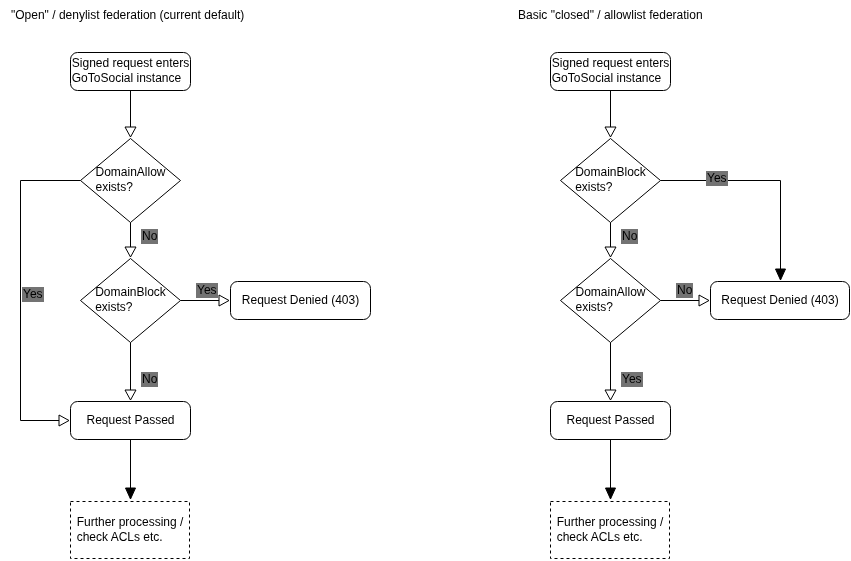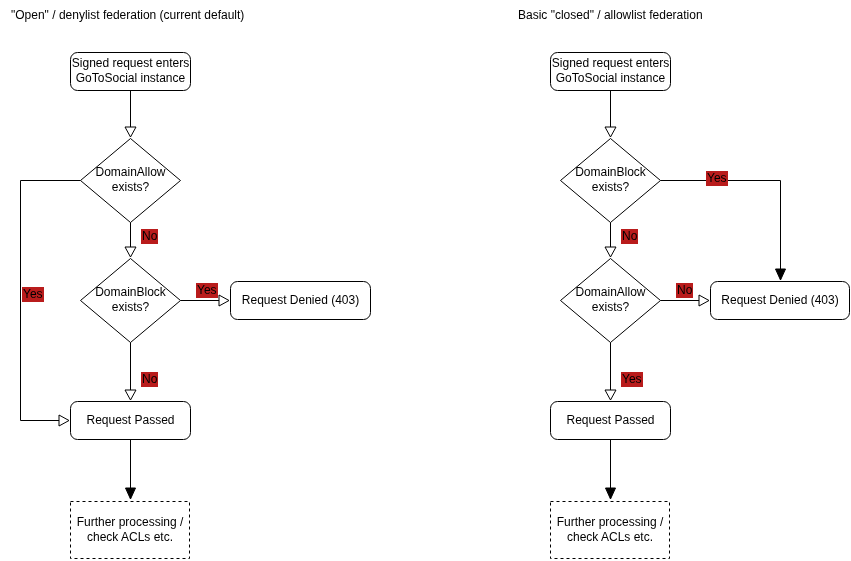--- a/index.html
+++ b/index.html
@@ -27,24 +27,24 @@
     line-height: 15px;
     white-space: pre-line;
   }
   .title {
     white-space: nowrap;
   }
   .node-text {
     display: flex;
     align-items: center;
     justify-content: center;
-    text-align: center;
+    text-align: left;
   }
   .edge-label {
-    background: #b91c1c;
+    background: #737373;
     padding: 0 1px;
     white-space: nowrap;
   }
   .shape { stroke: #000000; stroke-width: 1; fill: none; }
   .openhead { stroke: #000000; stroke-width: 1; fill: #ffffff; }
   .fillhead { stroke: #000000; stroke-width: 1; fill: #000000; }
   .dashed { stroke-dasharray: 3 3; }
 </style>
 </head>
 <body>

